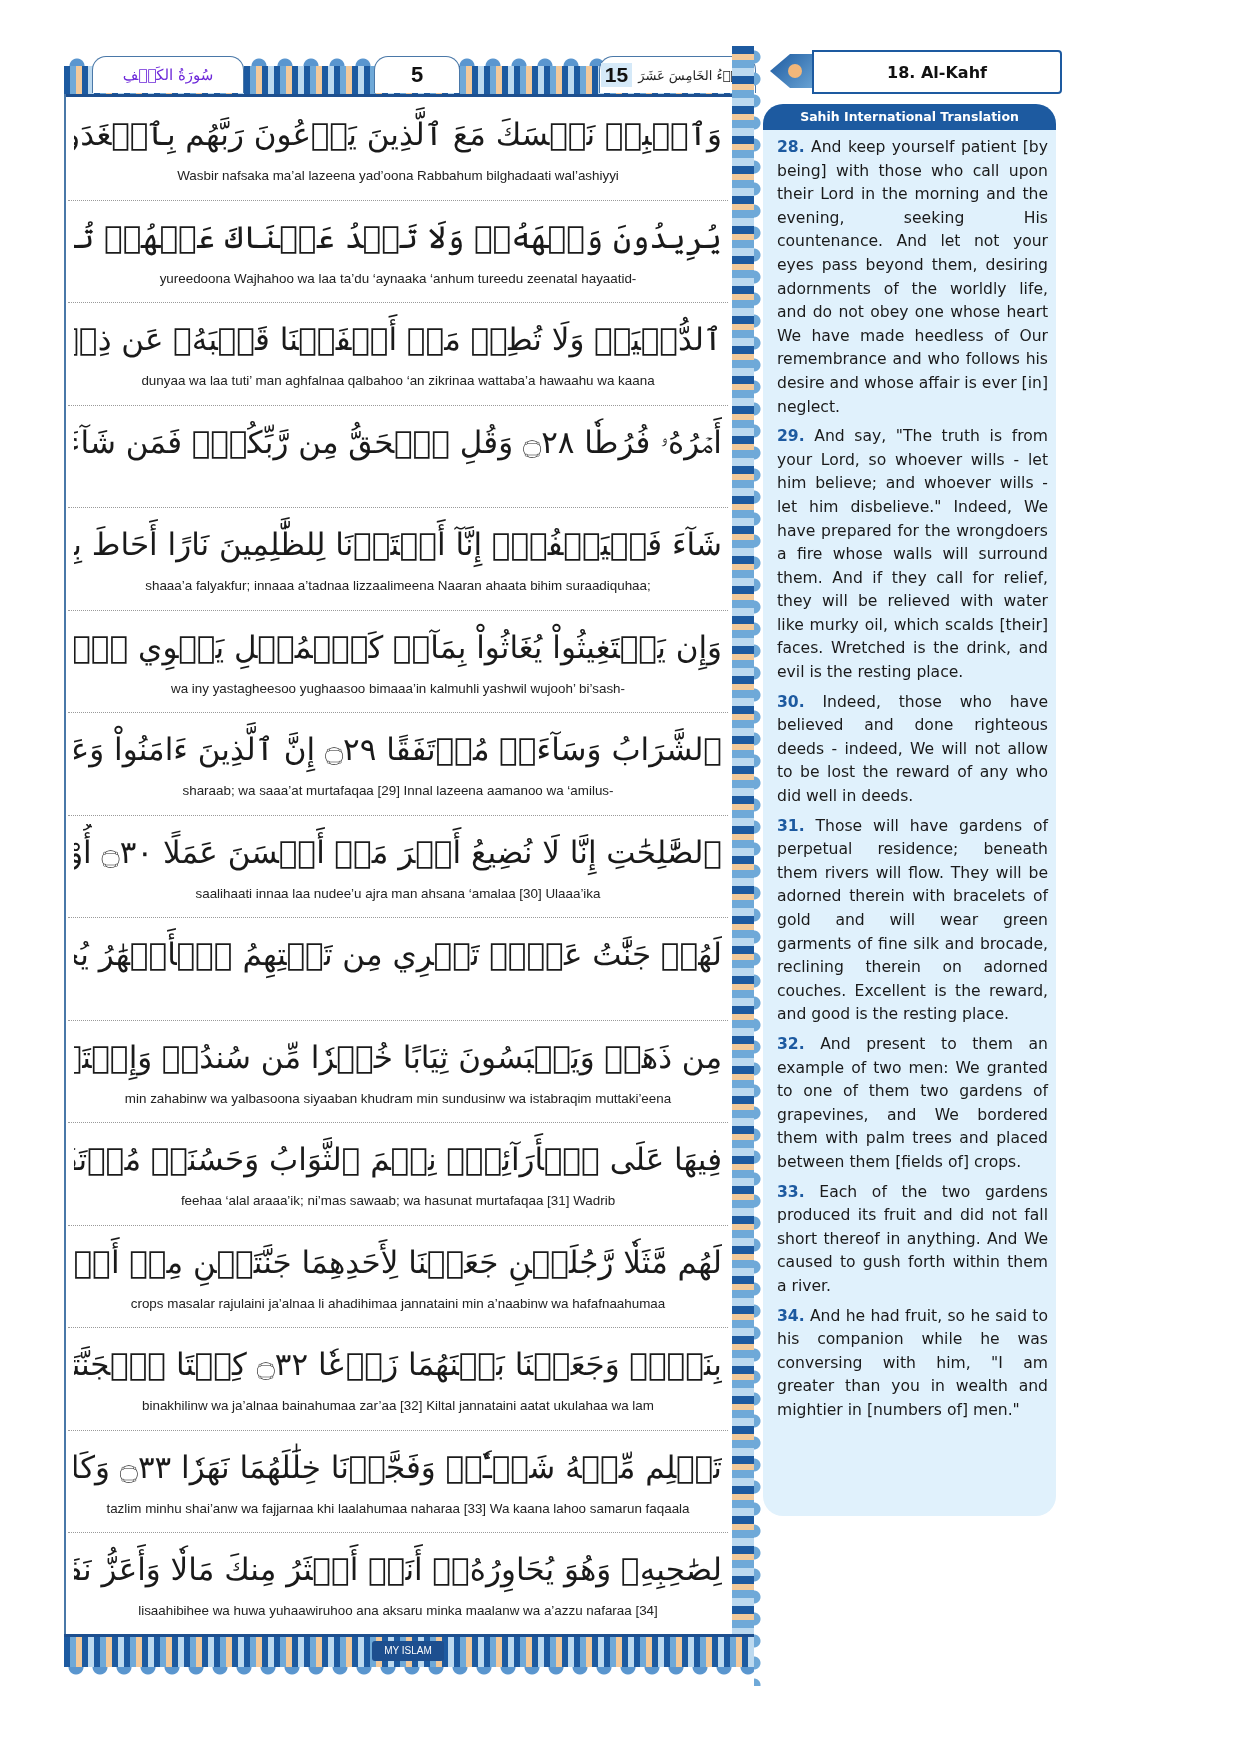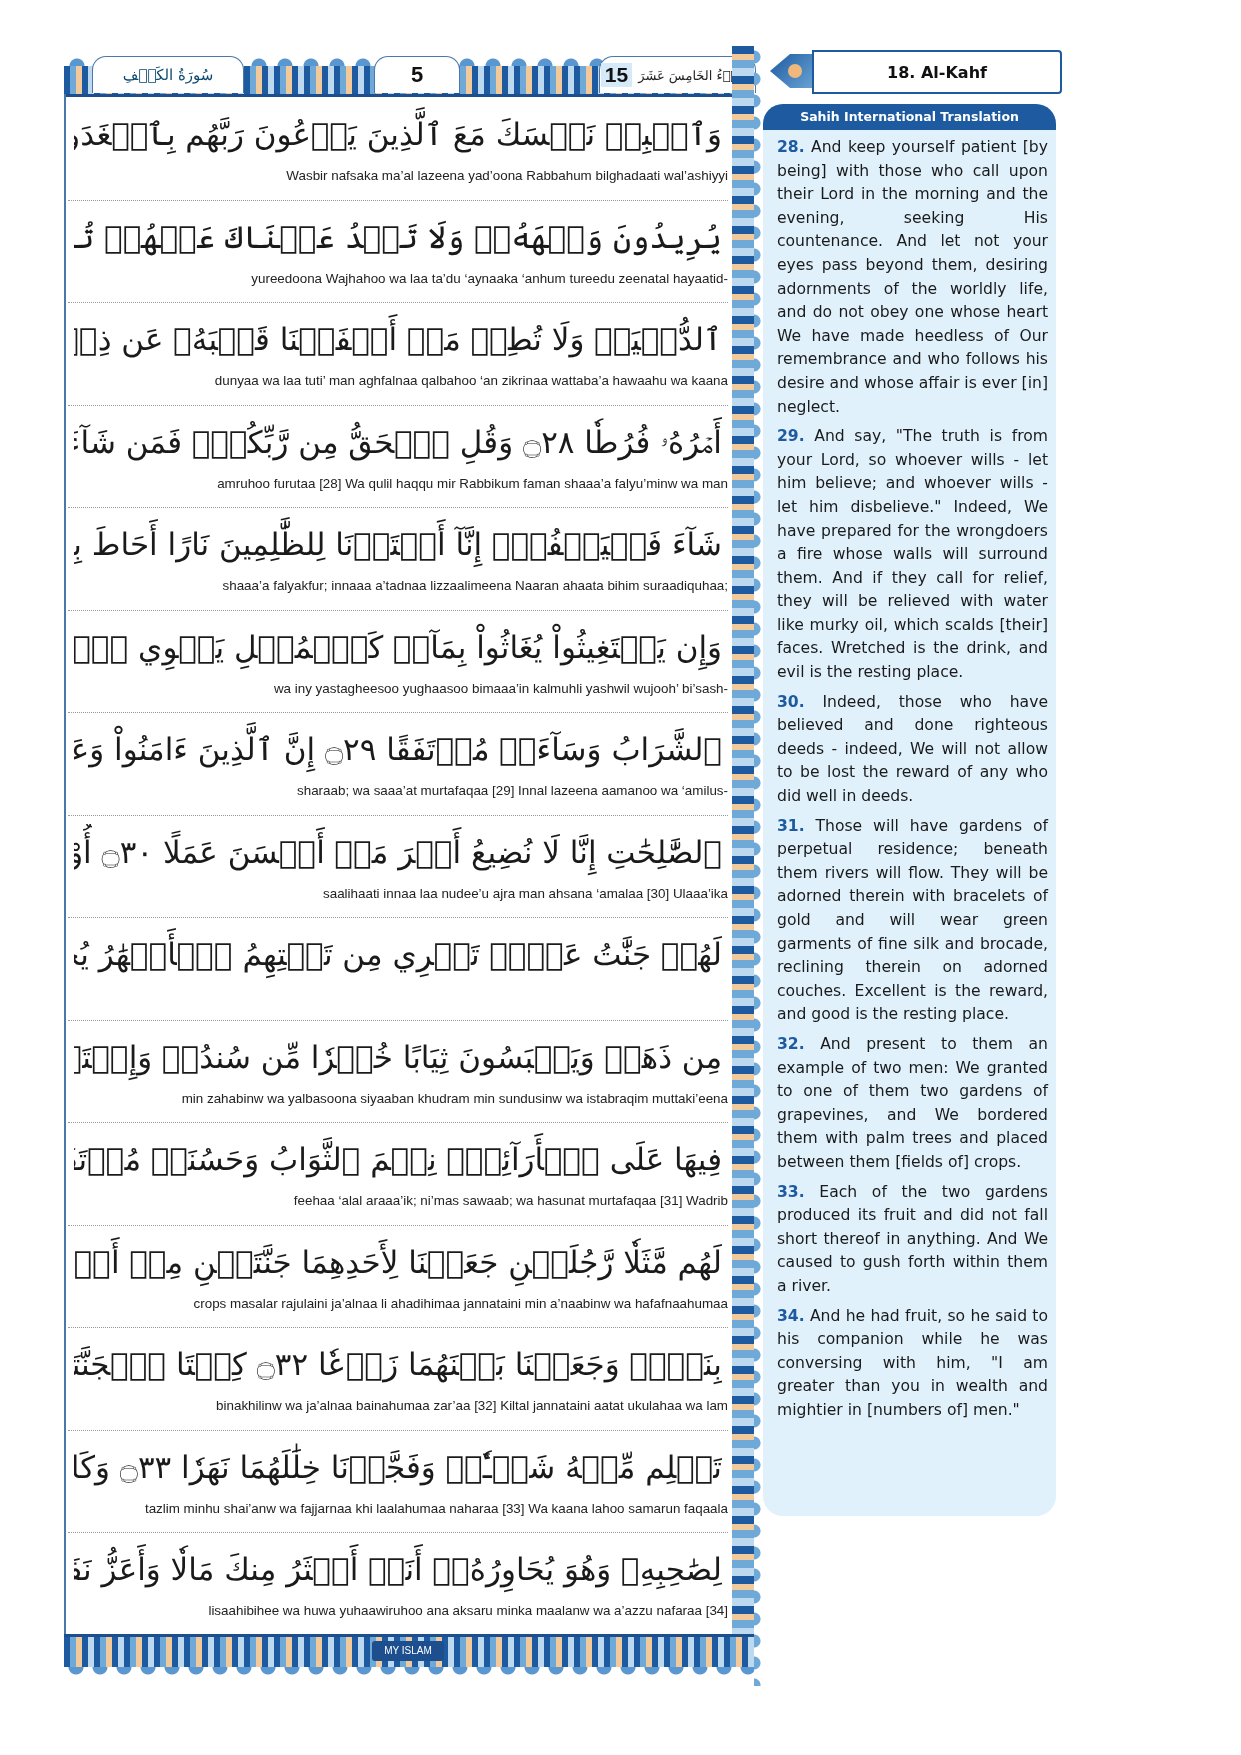--- a/index.html
+++ b/index.html
@@ -8,21 +8,21 @@
   
   .quran-page { position:absolute; left:64px; top:46px; width:690px; height:1640px; }
   .deco-top { position:absolute; left:0; top:0; width:690px; height:48px;
     background:
       repeating-linear-gradient(90deg, #1d5aa0 0 6px, #6fa9d8 6px 12px, #f2c99a 12px 18px, #1d5aa0 18px 24px, #bcd9ef 24px 30px);
     border-bottom:3px solid #1d4f8f; }
   .deco-top::before { content:""; position:absolute; left:0; right:0; top:0; height:20px;
     background: radial-gradient(circle at 50% 100%, #5a96cf 0 7px, transparent 8px) 0 0/26px 20px repeat-x, #ffffff; }
   .tab { position:absolute; top:10px; height:36px; background:#fff; border:1px solid #4a78a8; border-bottom:none;
     border-radius:14px 14px 0 0; display:flex; align-items:center; justify-content:center; }
-  .tab-surah { left:28px; width:150px; font-family:"DejaVu Serif", serif; font-size:15px; color:#0c4a6e; }
+  .tab-surah { left:28px; width:150px; font-family:"DejaVu Serif", serif; font-size:15px; color:#6d28d9; }
   .tab-page { left:310px; width:84px; font-family:"Liberation Sans", sans-serif; font-weight:bold; font-size:22px; color:#111; }
   .tab-juz { left:535px; width:155px; background:#fff; }
   .tab-juz .juz-num { display:inline-block; background:#d5e9f8; padding:0 4px; font-family:"Liberation Sans", sans-serif; font-weight:bold; font-size:21px; color:#111; margin-right:6px; }
   .tab-juz .juz-name { font-family:"DejaVu Serif", serif; font-size:13px; color:#222; }
 
   .deco-right { position:absolute; left:668px; top:0; width:22px; height:1640px;
     background: repeating-linear-gradient(180deg, #1d5aa0 0 8px, #f2c99a 8px 14px, #6fa9d8 14px 22px, #bcd9ef 22px 30px); }
   .deco-right::after { content:""; position:absolute; left:22px; top:0; width:12px; height:100%;
     background: radial-gradient(circle at 0 50%, #6fa9d8 0 6px, transparent 7px) 0 0/12px 22px repeat-y; }
   .deco-bottom { position:absolute; left:0; top:1588px; width:690px; height:52px;
@@ -32,21 +32,21 @@
     background: radial-gradient(circle at 50% 0, #5a96cf 0 7px, transparent 8px) 0 0/24px 22px repeat-x, #ffffff; }
   .brand-badge { position:absolute; left:308px; top:4px; width:72px; height:20px; background:#1d4f8f; color:#fff;
     font-family:"Liberation Sans", sans-serif; font-size:10px; text-align:center; line-height:20px; border-radius:3px; }
   .left-rule { position:absolute; left:0; top:48px; width:2px; height:1540px; background:#4a78a8; }
 
   .verse-area { position:absolute; left:4px; top:52px; width:660px; }
   .line { height:102.5px; border-bottom:1px dotted #9a9a9a; box-sizing:border-box; position:relative; }
   .line:last-child { border-bottom:none; }
   .arabic { direction:rtl; text-align:center; font-family:"DejaVu Serif", serif; font-size:31px; color:#1a1a1a;
     position:absolute; left:6px; right:6px; top:8px; white-space:nowrap; overflow:hidden; line-height:56px; }
-  .translit { position:absolute; left:0; right:0; top:70px; text-align:right; font-family:"Liberation Sans", sans-serif;
+  .translit { position:absolute; left:0; right:0; top:70px; text-align:center; font-family:"Liberation Sans", sans-serif;
     font-size:13.4px; color:#222; white-space:nowrap; }
 
   
   .title-banner { position:absolute; left:770px; top:50px; width:290px; height:42px; }
   .title-ornament { position:absolute; left:0; top:4px; width:50px; height:34px;
     background: linear-gradient(135deg, #1d5aa0, #6fa9d8); clip-path:polygon(0 50%, 40% 0, 100% 0, 100% 100%, 40% 100%); }
   .title-ornament::after { content:""; position:absolute; left:18px; top:10px; width:14px; height:14px; border-radius:50%; background:#f2b77a; }
   .title-box { position:absolute; left:42px; top:0; width:246px; height:40px; border:2px solid #1d5aa0; border-radius:0 4px 4px 0;
     background:#fff; display:flex; align-items:center; justify-content:center;
     font-family:"DejaVu Sans", sans-serif; font-weight:bold; font-size:16px; color:#111; }
@@ -85,21 +85,20 @@
     <div class="line">
         <div class="arabic">يُرِيدُونَ وَجۡهَهُۥۖ وَلَا تَعۡدُ عَيۡنَاكَ عَنۡهُمۡ تُرِيدُ زِينَةَ ٱلۡحَيَوٰةِ</div>
         <div class="translit">yureedoona Wajhahoo wa laa ta’du ‘aynaaka ‘anhum tureedu zeenatal hayaatid-</div>
       </div>
     <div class="line">
         <div class="arabic">ٱلدُّنۡيَاۖ وَلَا تُطِعۡ مَنۡ أَغۡفَلۡنَا قَلۡبَهُۥ عَن ذِكۡرِنَا وَٱتَّبَعَ هَوَىٰهُ وَكَانَ</div>
         <div class="translit">dunyaa wa laa tuti’ man aghfalnaa qalbahoo ‘an zikrinaa wattaba’a hawaahu wa kaana</div>
       </div>
     <div class="line">
         <div class="arabic">أَمۡرُهُۥ فُرُطٗا ۝٢٨ وَقُلِ ٱلۡحَقُّ مِن رَّبِّكُمۡۖ فَمَن شَآءَ فَلۡيُؤۡمِن وَمَن</div>
-        <div class="translit">amruhoo furutaa [28] Wa qulil haqqu mir Rabbikum faman shaaa’a falyu’minw wa man</div>
       </div>
     <div class="line">
         <div class="arabic">شَآءَ فَلۡيَكۡفُرۡۚ إِنَّآ أَعۡتَدۡنَا لِلظَّٰلِمِينَ نَارًا أَحَاطَ بِهِمۡ سُرَادِقُهَاۚ</div>
         <div class="translit">shaaa’a falyakfur; innaaa a’tadnaa lizzaalimeena Naaran ahaata bihim suraadiquhaa;</div>
       </div>
     <div class="line">
         <div class="arabic">وَإِن يَسۡتَغِيثُواْ يُغَاثُواْ بِمَآءٖ كَٱلۡمُهۡلِ يَشۡوِي ٱلۡوُجُوهَۚ بِئۡسَ</div>
         <div class="translit">wa iny yastagheesoo yughaasoo bimaaa’in kalmuhli yashwil wujooh’ bi’sash-</div>
       </div>
     <div class="line">

